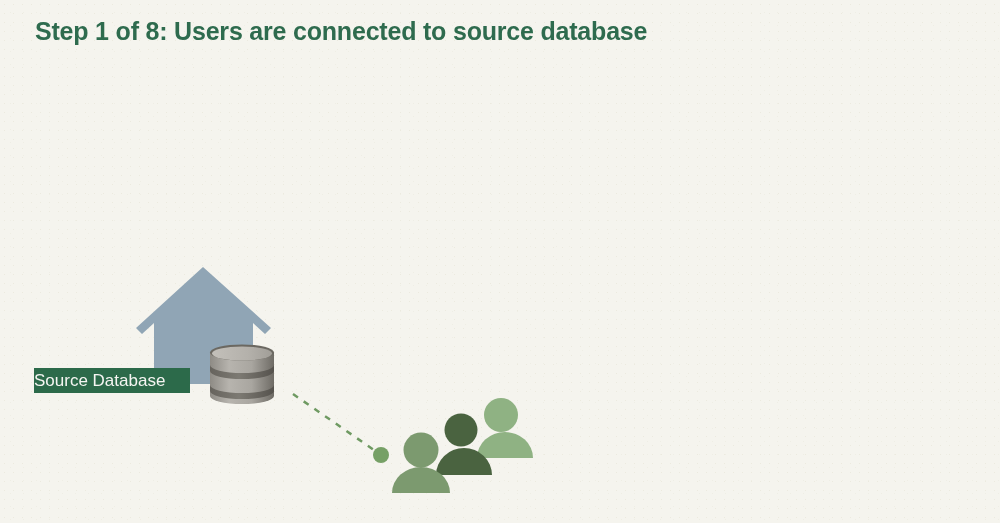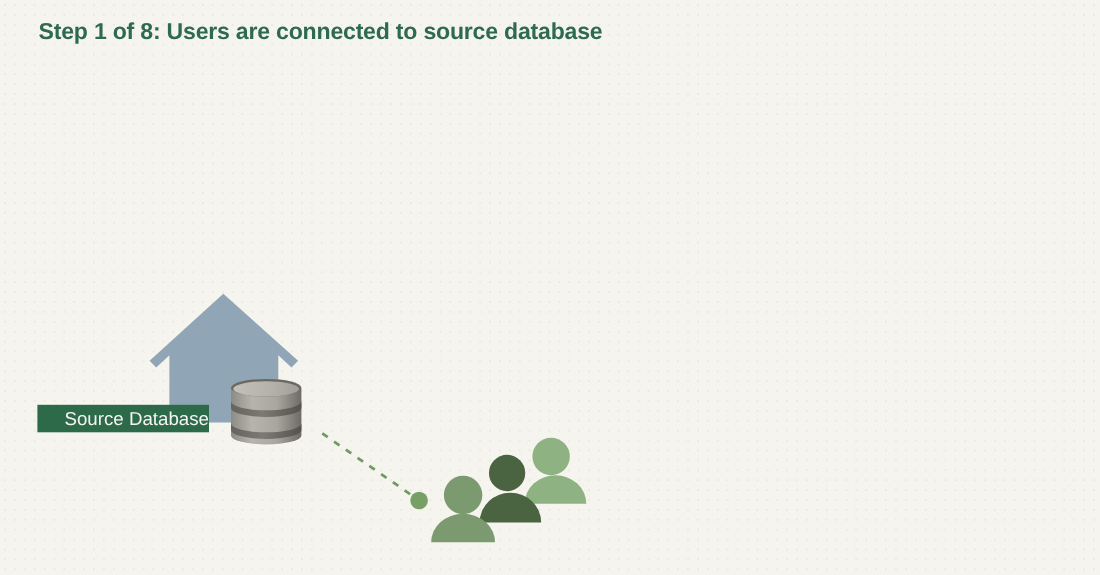--- a/index.html
+++ b/index.html
@@ -20,21 +20,21 @@
       radial-gradient(#eceadf 0.7px, transparent 0.7px),
       radial-gradient(#efeee5 0.6px, transparent 0.6px);
     background-size: 9px 9px, 13px 13px;
     background-position: 0 0, 4px 6px;
   }
   .page-title {
     position: absolute;
     left: 35px;
     top: 17px;
     margin: 0;
-    font-size: 21px;
+    font-size: 25px;
     font-weight: bold;
     letter-spacing: -0.2px;
     color: #2e6b4e;
   }
   .diagram-svg {
     position: absolute;
     left: 0;
     top: 0;
     width: 1000px;
     height: 523px;
@@ -42,21 +42,21 @@
   .source-label {
     position: absolute;
     left: 34px;
     top: 368px;
     width: 156px;
     height: 25px;
     background: #2c6a4a;
     color: #f5f5f2;
     font-size: 17px;
     line-height: 25px;
-    text-align: right;
+    text-align: left;
     white-space: nowrap;
   }
 </style>
 </head>
 <body>
 
 <div class="stage">
 
   <h1 class="page-title">Step 1 of 8: Users are connected to source database</h1>
 

